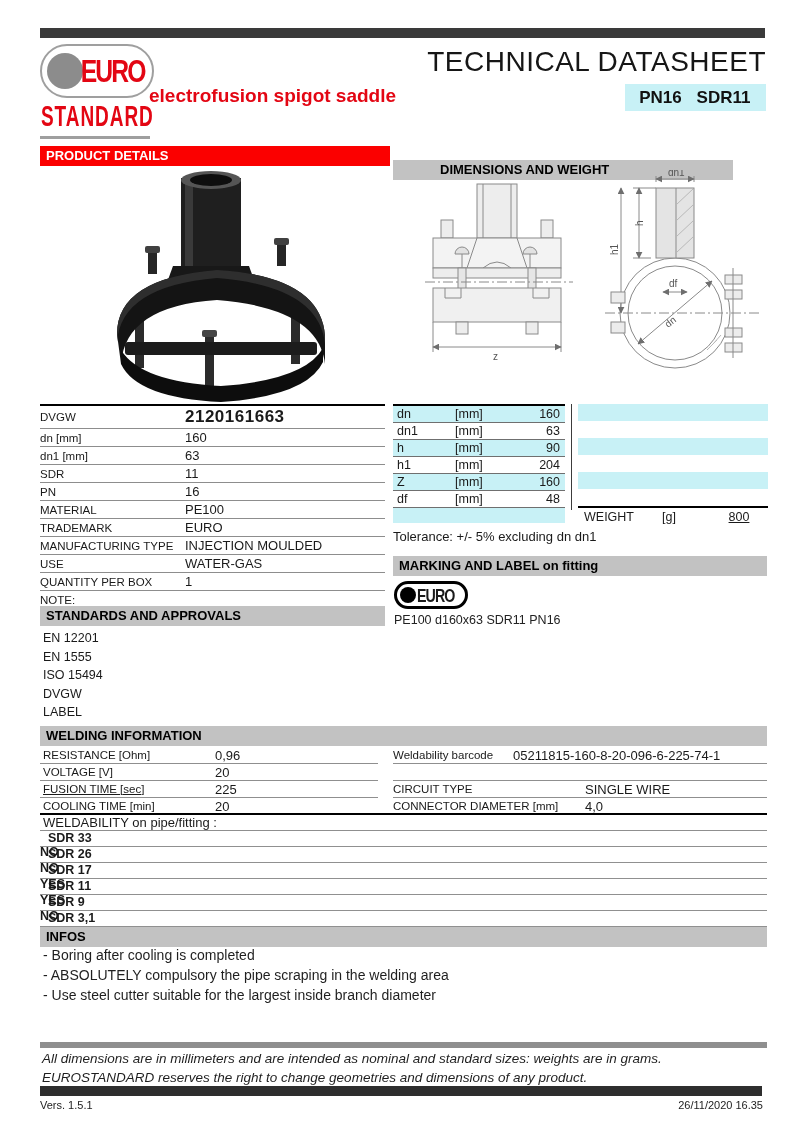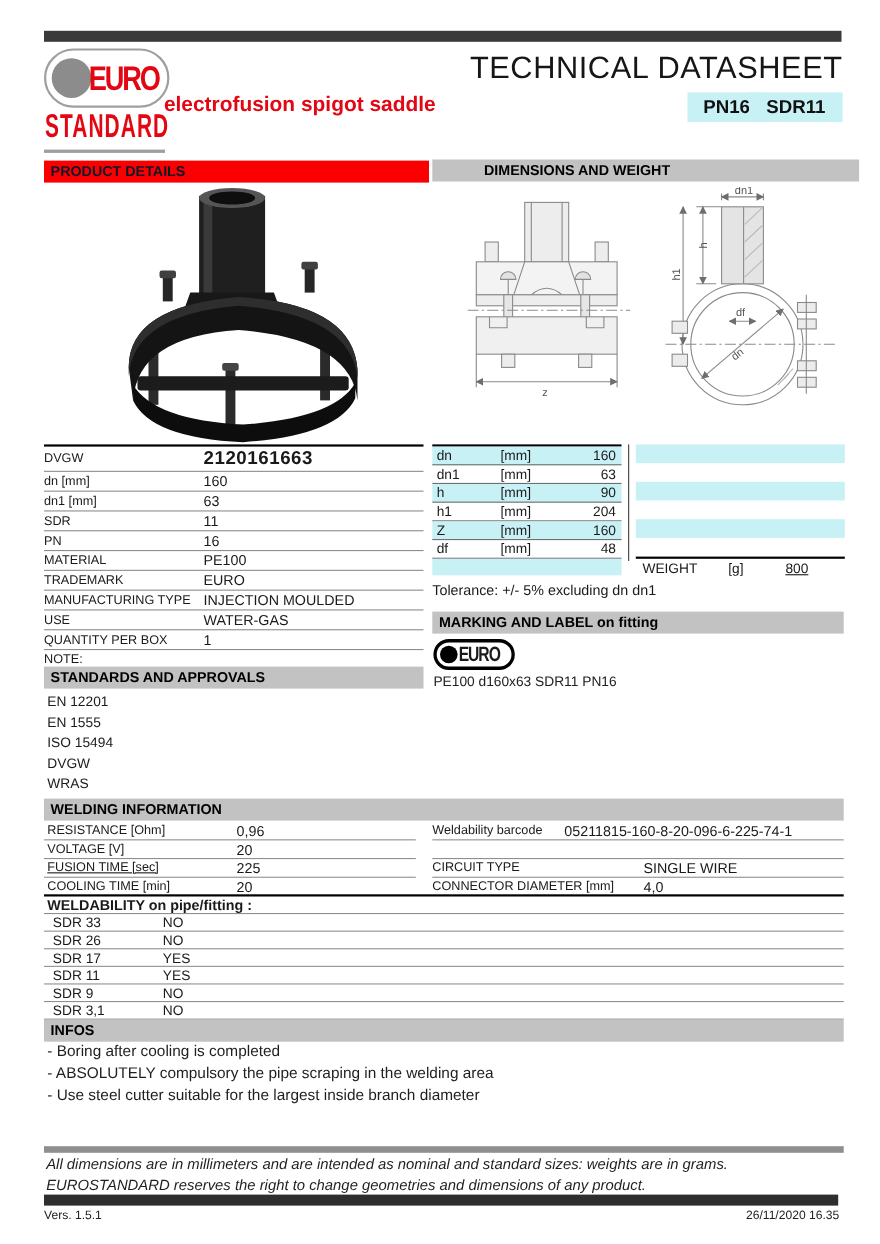--- a/index.html
+++ b/index.html
@@ -22,21 +22,21 @@
              display:flex;align-items:center;background:#fff;}
   .logo-dot{width:36px;height:36px;border-radius:50%;background:#8c8c8c;margin-left:5px;}
   .logo-euro{color:#e30613;font-weight:bold;font-size:26px;letter-spacing:-2px;margin-left:-4px;
              transform:scale(.95,1.2);}
   .logo-standard{color:#e30613;font-weight:bold;font-size:20px;letter-spacing:1px;margin:7px 0 0 1px;
              transform:scale(.95,1.5);transform-origin:left center;display:inline-block;}
   .logo-rule{width:110px;height:3px;background:#9f9f9f;margin-top:8px;}
 
   
   .bar{height:20px;line-height:20px;font-weight:bold;font-size:13px;padding-left:6px;box-sizing:border-box;}
-  .bar-red{background:#fb0000;color:#0f172a;}
+  .bar-red{background:#fb0000;color:#ffffff;}
   .bar-gray{background:#c2c2c2;color:#000;}
 
   
   .item-table{left:40px;top:404px;width:345px;border-top:2px solid #000;}
   .it-row{display:flex;align-items:center;height:17px;border-bottom:1px solid #8d8d8d;}
   .it-row.first{height:22px;}
   .it-row.last{border-bottom:none;}
   .it-label{width:145px;font-size:11.5px;color:#1a1a1a;}
   .it-value{font-size:13px;}
   .it-row.first .it-value{font-size:17px;font-weight:bold;letter-spacing:.5px;}
@@ -49,42 +49,42 @@
   .d-unit{width:58px;}
   .d-val{flex:1;text-align:right;padding-right:5px;}
   .d-empty{height:15px;background:#c8f1f6;}
   .vsep{left:571px;top:404px;width:1px;height:106px;background:#3c3c3c;}
   .fill-col{left:578px;top:404px;width:190px;}
   .f-row{height:17px;}
   .f-row.cyan{background:#c8f1f6;}
   .weight-row{display:flex;align-items:center;height:17px;border-top:2px solid #000;font-size:12.5px;}
   .w-label{padding-left:6px;width:78px;}
   .w-unit{width:52px;}
-  .w-val{flex:1;text-align:left;padding-right:4px;text-decoration:underline;}
+  .w-val{flex:1;text-align:center;padding-right:4px;text-decoration:underline;}
   .tolerance{left:393px;top:529px;font-size:13px;}
 
   
   .mark-logo{left:394px;top:581px;display:flex;align-items:center;width:74px;height:28px;
              border:3px solid #000;border-radius:16px;box-sizing:border-box;background:#fff;}
   .mark-dot{width:16px;height:16px;border-radius:50%;background:#000;margin-left:3px;}
   .mark-euro{font-weight:bold;font-size:15px;letter-spacing:-1px;margin-left:0;transform:scale(.95,1.25);}
   .mark-text{left:394px;top:613px;font-size:12.5px;color:#222;}
 
   
   .std-list{left:43px;top:629px;font-size:12.5px;line-height:18.5px;}
 
   
   .wl-label{font-size:11.5px;color:#1a1a1a;white-space:nowrap;}
   .wl-value{font-size:13px;white-space:nowrap;}
   .hline{height:1px;background:#8f8f8f;}
   .thickline{height:2px;background:#000;}
-  .weldability-title{left:43px;top:815px;font-weight:bold;font-size:13px;}
+  .weldability-title{left:43px;top:815px;font-weight:normal;font-size:13px;}
   .sdr-table{left:40px;top:831px;width:727px;}
-  .sdr-row{height:16px;border-bottom:1px solid #909090;display:flex;align-items:flex-end;
-           font-weight:normal;font-size:12.5px;box-sizing:border-box;}
+  .sdr-row{height:16px;border-bottom:1px solid #909090;display:flex;align-items:flex-start;
+           font-weight:bold;font-size:12.5px;box-sizing:border-box;flex-direction:column;}
   .sdr-label{width:100px;padding-left:8px;}
   .infos-list{left:43px;top:945px;font-size:14px;line-height:20px;color:#1f1f1f;}
 
   
   .foot-grayline{left:40px;top:1042px;width:727px;height:6px;background:#8f8f8f;}
   .foot-note{left:42px;font-size:13.5px;font-style:italic;color:#1f1f1f;white-space:nowrap;}
   .foot-blackbar{left:40px;top:1086px;width:722px;height:10px;background:#2e2e2e;}
   .foot-small{top:1099px;font-size:11px;color:#222;}
 </style>
 </head>
@@ -102,21 +102,21 @@
     <div><span class="logo-standard">STANDARD</span></div>
     <div class="logo-rule"></div>
   </div>
 
   <div class="abs doc-title">TECHNICAL DATASHEET</div>
   <div class="abs subtitle">electrofusion spigot saddle</div>
   <div class="abs badge badge-pn">PN16</div>
   <div class="abs badge badge-sdr">SDR11</div>
 
   <div class="abs bar bar-red" style="left:40px;top:146px;width:350px;">PRODUCT DETAILS</div>
-  <div class="abs bar bar-gray" style="left:393px;top:145px;width:388px;padding-left:47px;">DIMENSIONS AND WEIGHT</div>
+  <div class="abs bar bar-gray" style="left:393px;top:160px;width:340px;padding-left:47px;">DIMENSIONS AND WEIGHT</div>
 
   <svg class="abs" style="left:95px;top:166px;" width="255" height="238" viewBox="0 0 255 238">
     <rect x="40" y="150" width="9" height="52" fill="#2b2b2b"></rect>
     <rect x="37" y="146" width="15" height="7" rx="2" fill="#454545"></rect>
     <rect x="196" y="146" width="9" height="52" fill="#2b2b2b"></rect>
     <rect x="193" y="142" width="15" height="7" rx="2" fill="#454545"></rect>
     <rect x="86" y="12" width="60" height="95" fill="#1f1f1f"></rect>
     <rect x="90" y="16" width="8" height="88" fill="#3a3a3a"></rect>
     <ellipse cx="116" cy="14" rx="30" ry="9" fill="#555"></ellipse>
     <ellipse cx="116" cy="14" rx="21" ry="6" fill="#0e0e0e"></ellipse>
@@ -307,21 +307,21 @@
     <div class="mark-euro">EURO</div>
   </div>
   <div class="abs mark-text">PE100 d160x63 SDR11 PN16</div>
 
   <div class="abs bar bar-gray" style="left:40px;top:606px;width:345px;">STANDARDS AND APPROVALS</div>
   <div class="abs std-list">
     <div>EN 12201</div>
     <div>EN 1555</div>
     <div>ISO 15494</div>
     <div>DVGW</div>
-    <div>WRAS</div>
+    <div>LABEL</div>
   </div>
 
   <div class="abs bar bar-gray" style="left:40px;top:726px;width:727px;">WELDING INFORMATION</div>
 
   <div class="abs wl-label" style="left:43px;top:749px;">RESISTANCE [Ohm]</div>
   <div class="abs wl-value" style="left:215px;top:748px;">0,96</div>
   <div class="abs wl-label" style="left:43px;top:766px;">VOLTAGE [V]</div>
   <div class="abs wl-value" style="left:215px;top:765px;">20</div>
   <div class="abs wl-label" style="left:43px;top:783px;text-decoration:underline;">FUSION TIME [sec]</div>
   <div class="abs wl-value" style="left:215px;top:782px;">225</div>

